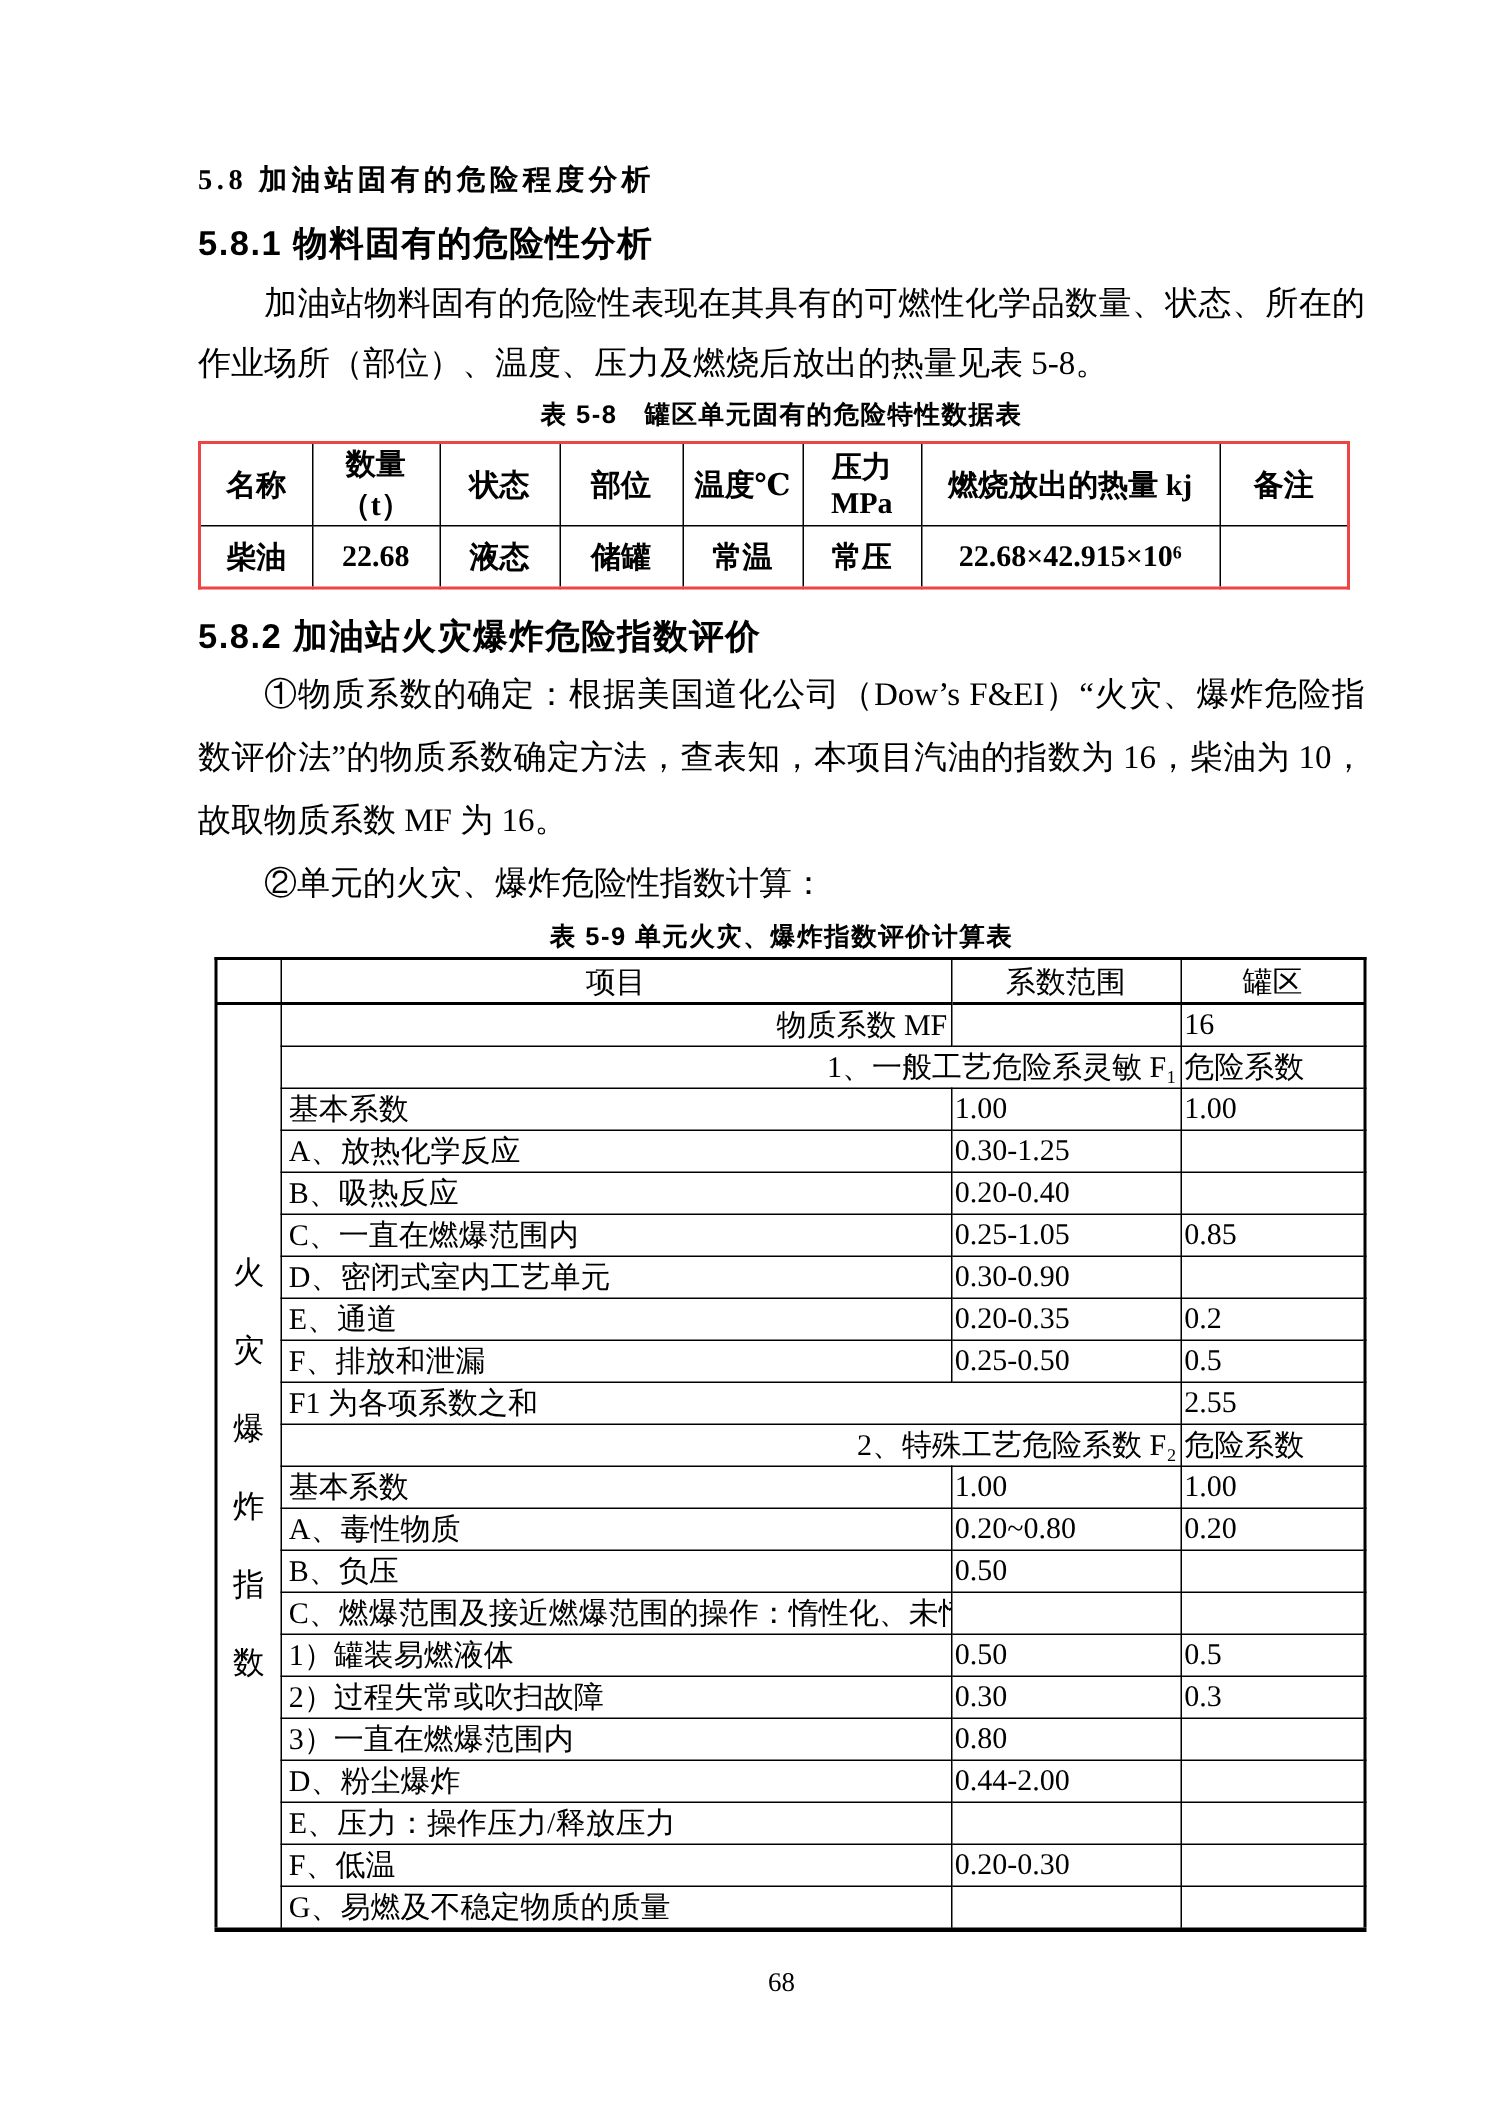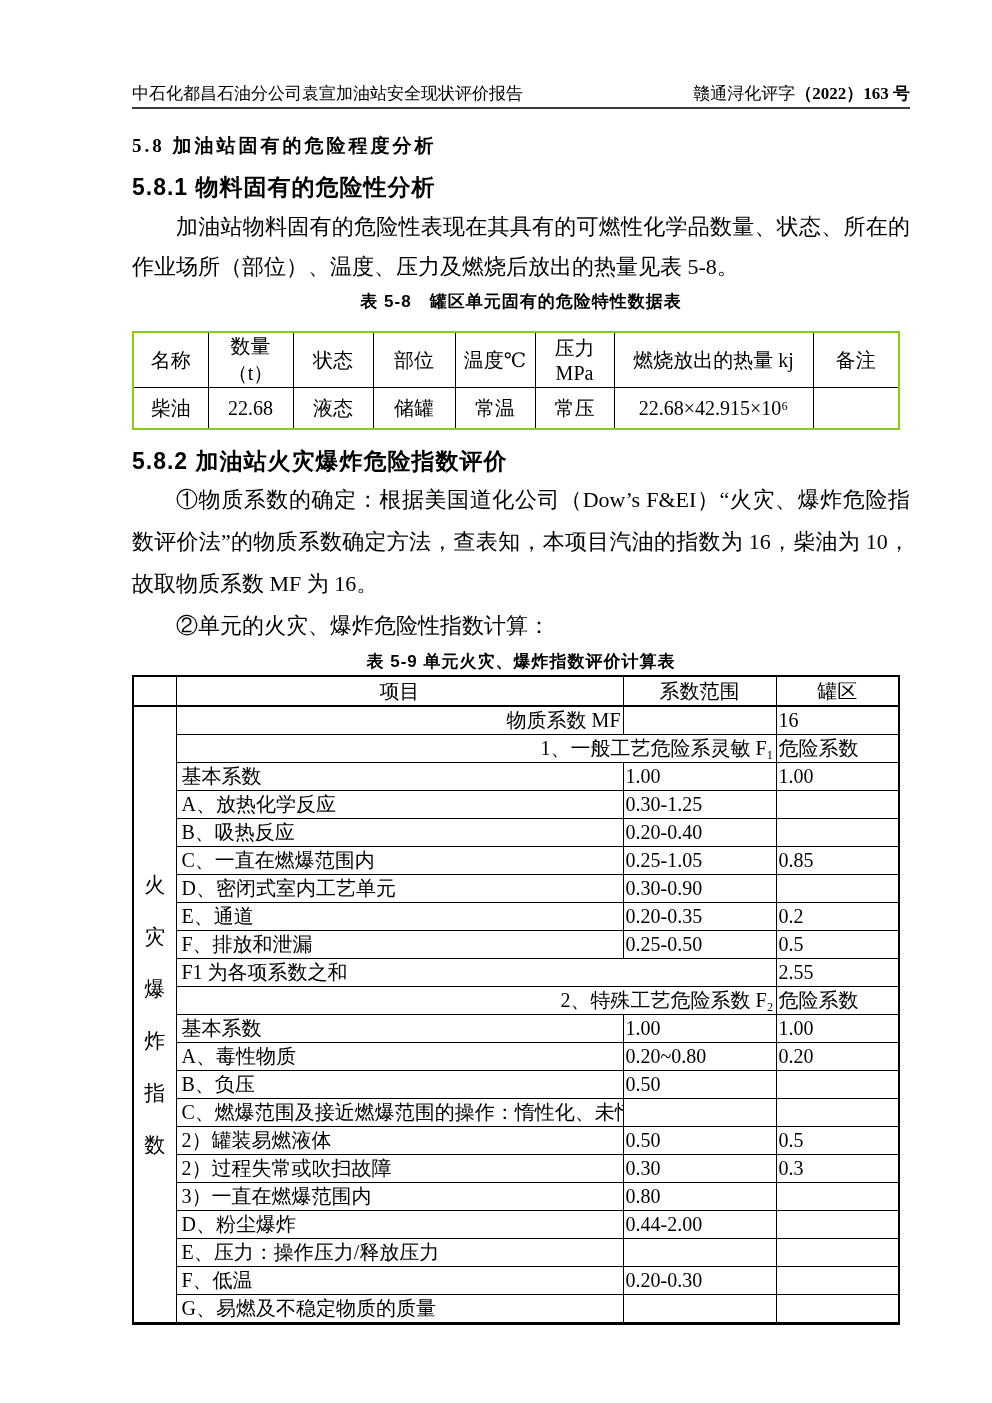--- a/index.html
+++ b/index.html
@@ -49,32 +49,32 @@
   .para3 { margin:0; line-height:42px; text-align:left; }
   
   .tbl-title {
     margin:2px 0 0 0;
     font-size:17px; line-height:26px; font-weight:bold; text-align:center;
     font-family:"Liberation Sans","DejaVu Sans",sans-serif;
     letter-spacing:1px;
   }
   
   table { border-collapse:collapse; table-layout:fixed; }
-  .t58 { width:766px; margin-top:16px; border:2px solid #84cc16; }
+  .t58 { width:766px; margin-top:4px; border:2px solid #ef4444;font-weight:bold; }
   .t58 td {
     border:1.5px solid #000;
     height:40px;
     text-align:center; vertical-align:middle;
     font-size:20px;
     padding:0 2px;
     overflow:hidden;
   }
   .t58 td.sup6 { font-size:20px; }
   
-  .t59 { width:766px; margin-top:0; border:2px solid #000; border-bottom:3px solid #000; }
+  .t59 { width:766px; margin-top:0; border:2px solid #000; border-bottom:3px solid #000;margin-left:11px; }
   .t59 td {
     border:1px solid #000;
     height:26px;
     font-size:20px;
     vertical-align:middle;
     padding:0 2px;
     overflow:hidden;
     white-space:nowrap;
   }
   .t59 tr.hdr td { height:28px; border-bottom:2px solid #000; text-align:center; }
@@ -91,24 +91,20 @@
     margin-top:22px;
     text-align:center; font-size:18px; line-height:22px;
   }
 </style>
 </head>
 <body>
 
 <div class="page">
   <div class="content">
 
-    <div class="runhead">
-      <span class="left">中石化都昌石油分公司袁宣加油站安全现状评价报告</span>
-      <span class="right"><span>赣通浔化评字</span><b>（2022）163 号</b></span>
-    </div>
 
     <div class="h1">5.8 加油站固有的危险程度分析</div>
     <div class="h2">5.8.1 物料固有的危险性分析</div>
 
     <p class="para">加油站物料固有的危险性表现在其具有的可燃性化学品数量、状态、所在的作业场所（部位）、温度、压力及燃烧后放出的热量见表 5-8。</p>
 
     <div class="tbl-title">表 5-8　罐区单元固有的危险特性数据表</div>
 
     <table class="t58">
       <colgroup>
@@ -242,21 +238,21 @@
             <td class="lab">B、负压</td>
             <td class="num">0.50</td>
             <td class="num"></td>
           </tr>
           <tr>
             <td class="lab">C、燃爆范围及接近燃爆范围的操作：惰性化、未惰性化</td>
             <td class="num"></td>
             <td class="num"></td>
           </tr>
           <tr>
-            <td class="lab">2）罐装易燃液体</td>
+            <td class="lab">1）罐装易燃液体</td>
             <td class="num">0.50</td>
             <td class="num">0.5</td>
           </tr>
           <tr>
             <td class="lab">2）过程失常或吹扫故障</td>
             <td class="num">0.30</td>
             <td class="num">0.3</td>
           </tr>
           <tr>
             <td class="lab">3）一直在燃爆范围内</td>
@@ -279,15 +275,16 @@
             <td class="num"></td>
           </tr>
           <tr>
             <td class="lab">G、易燃及不稳定物质的质量</td>
             <td class="num"></td>
             <td class="num"></td>
           </tr>
         </tbody>
     </table>
 
+    <div class="pageno">68</div>
 
   </div>
 </div>
 
 </body></html>

